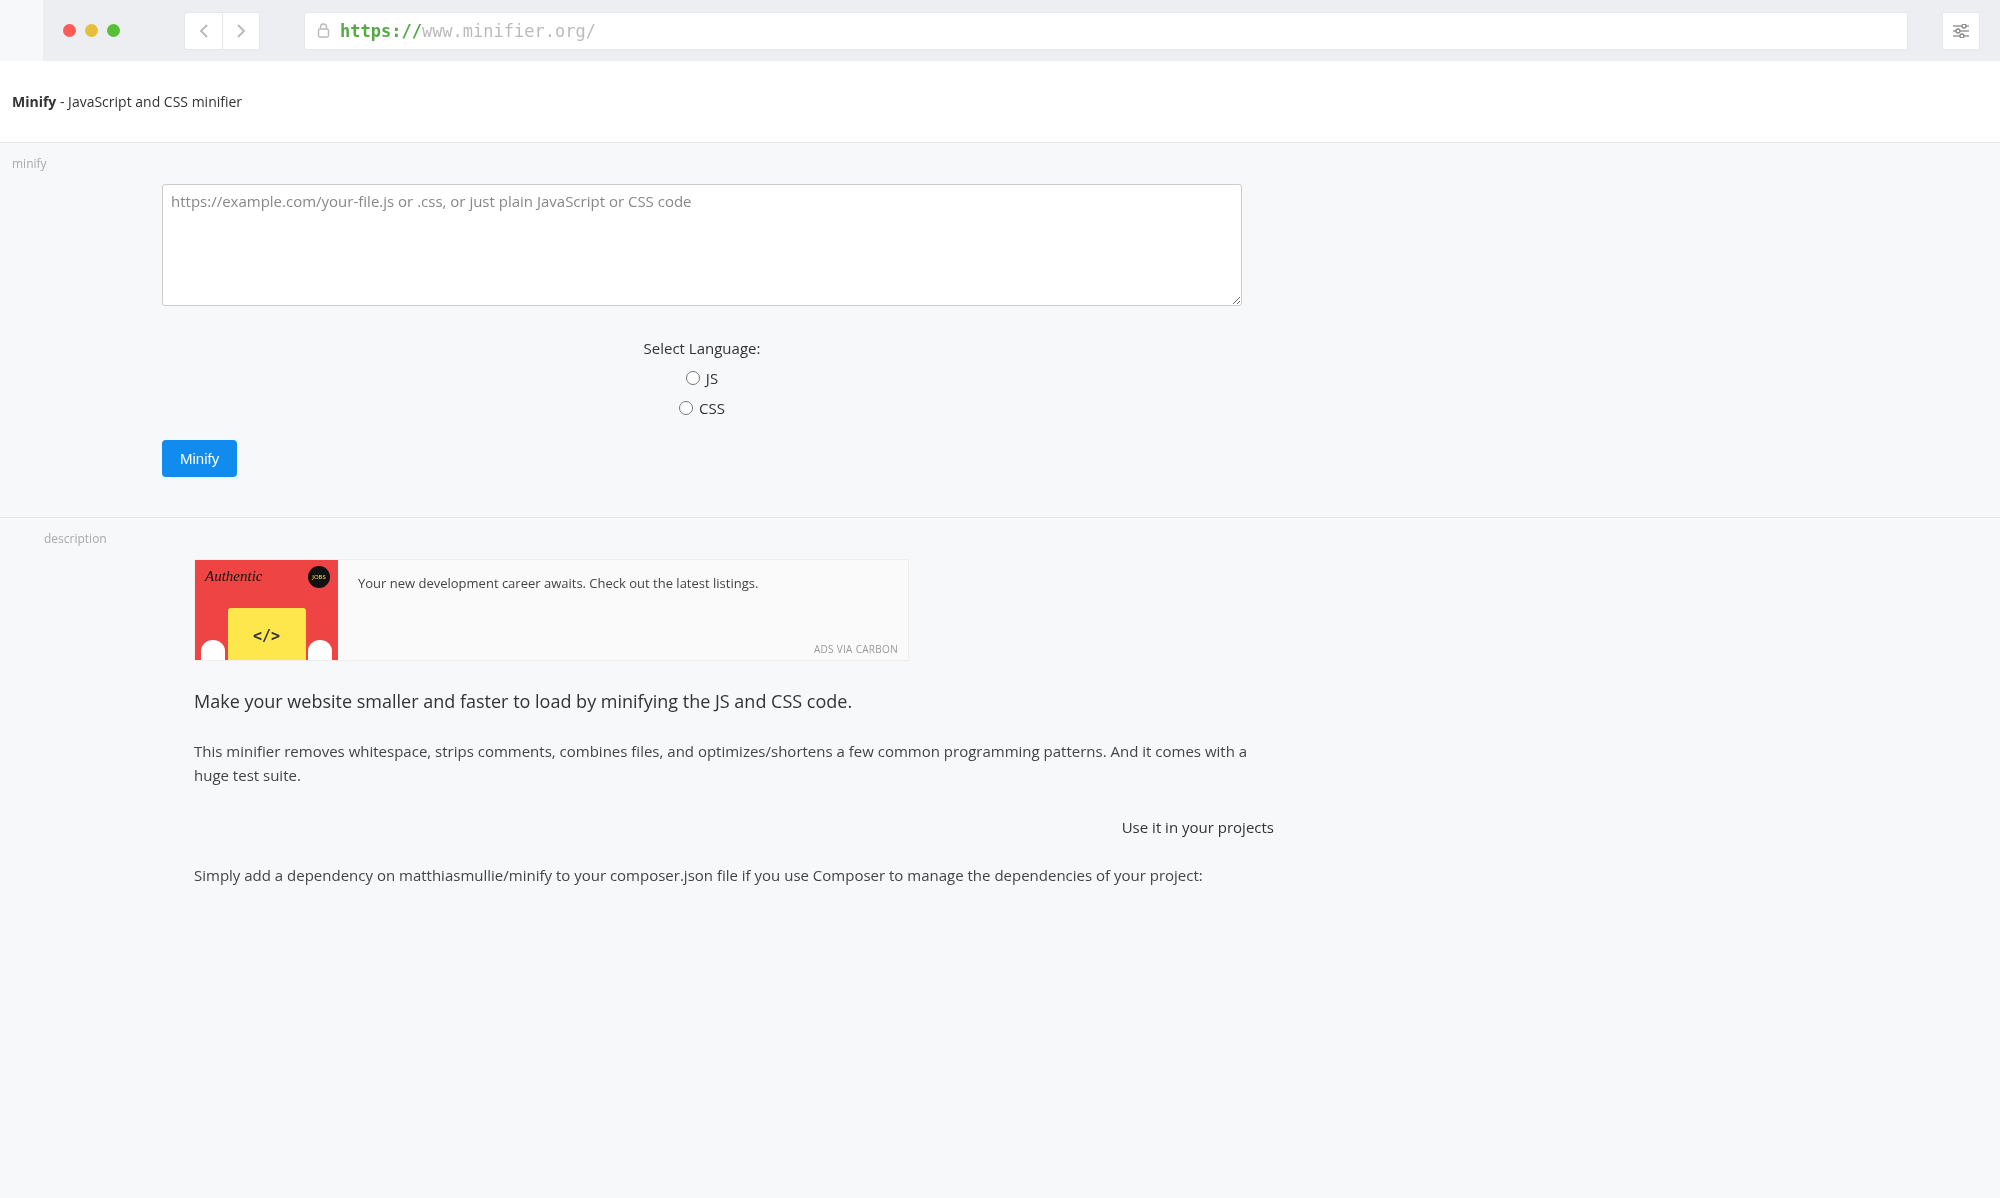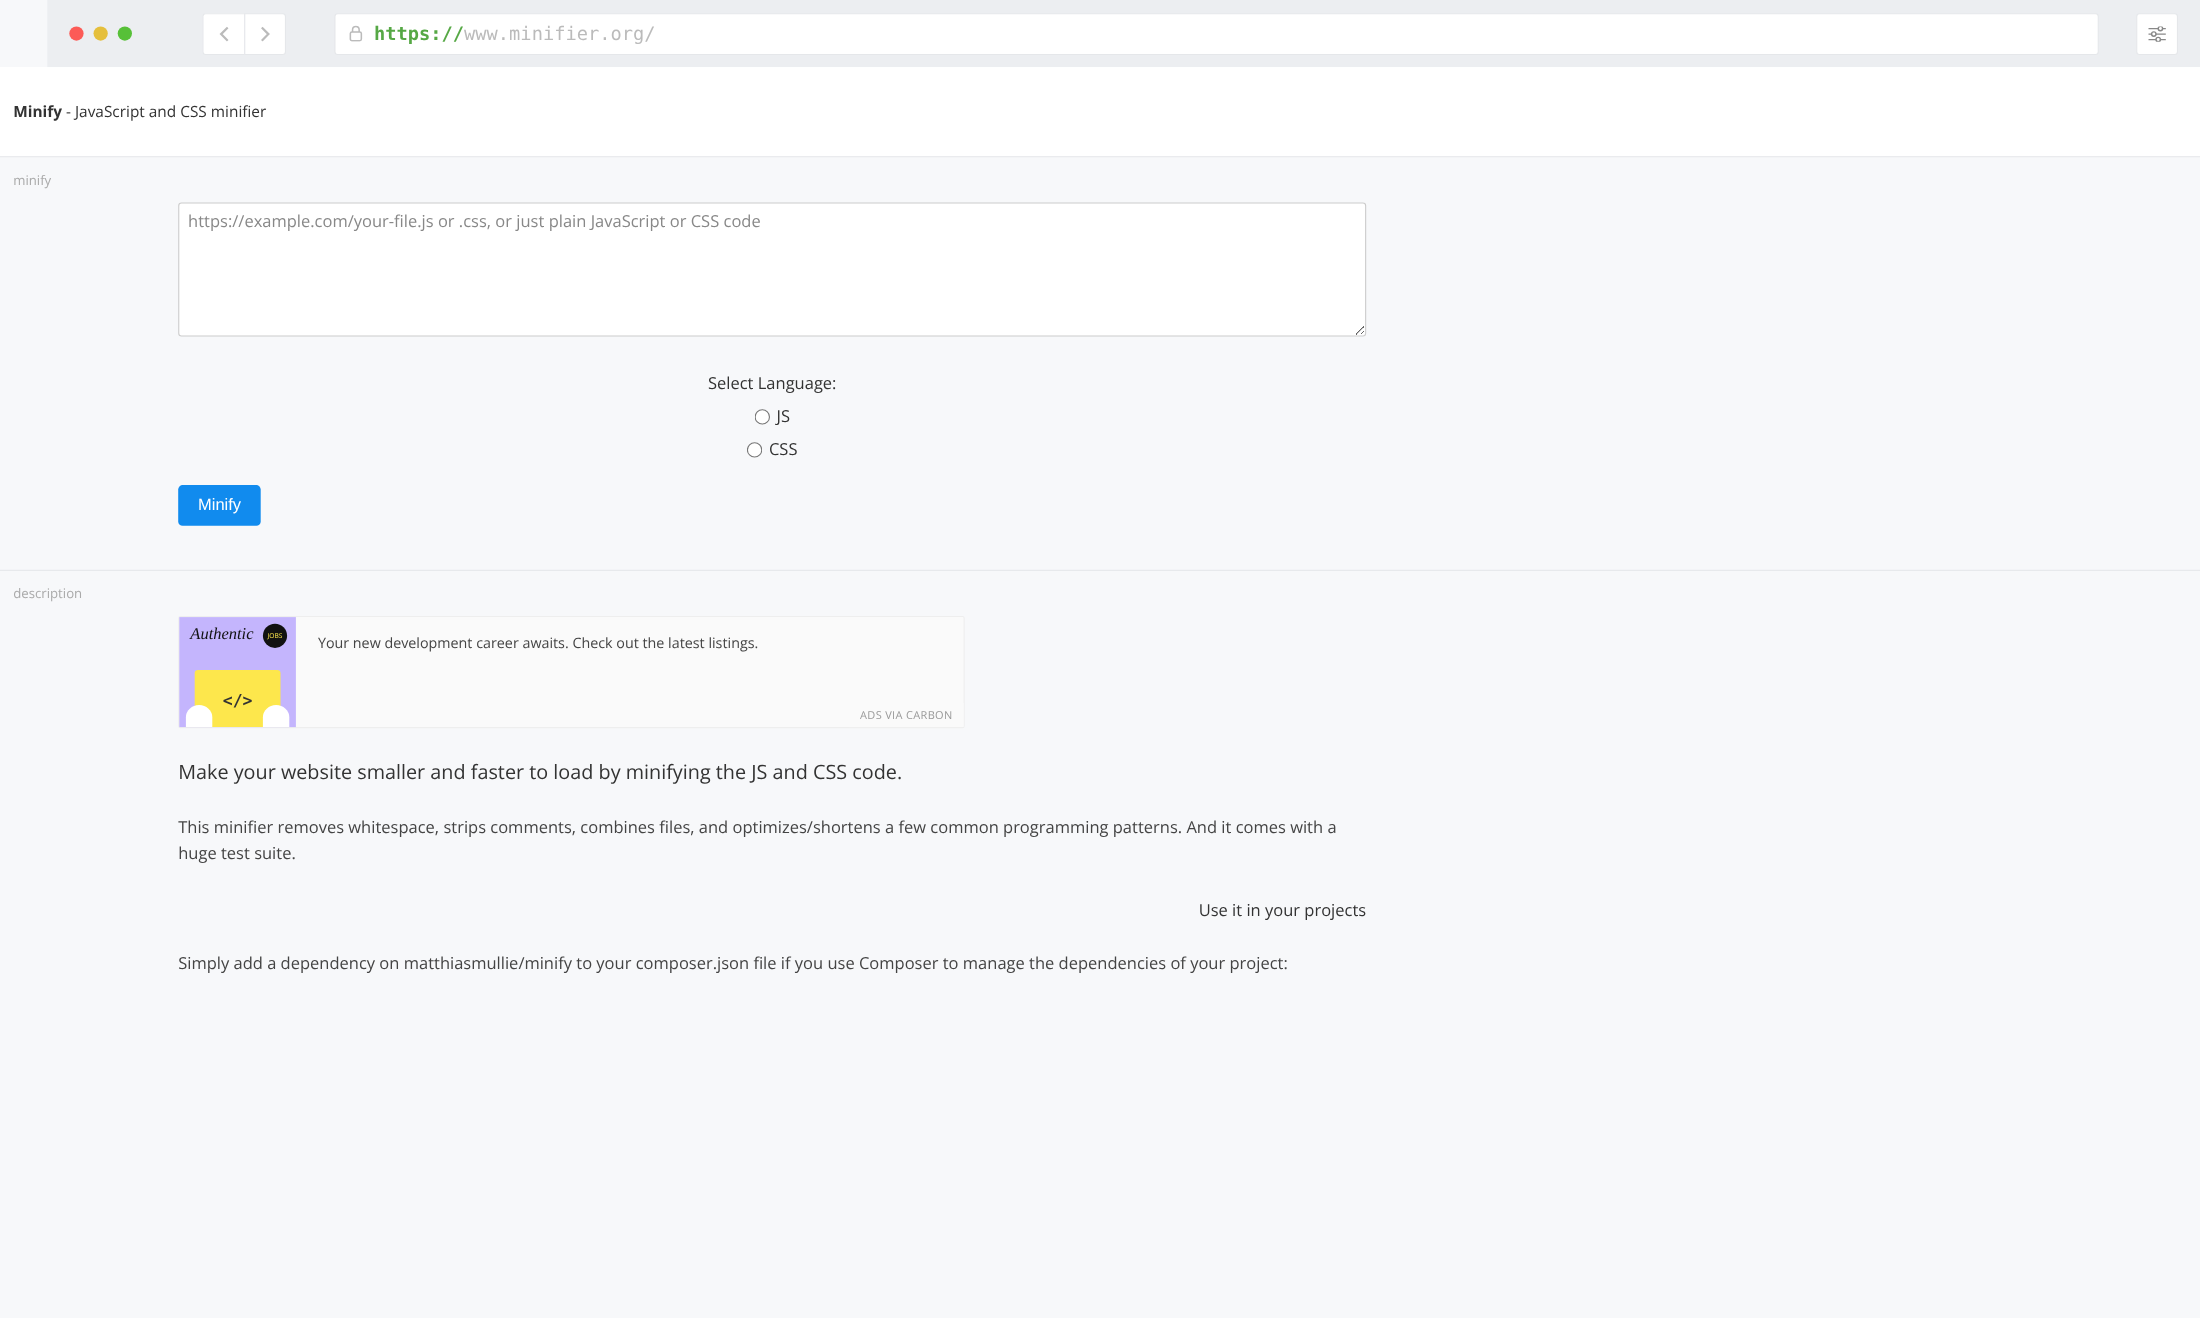--- a/index.html
+++ b/index.html
@@ -78,21 +78,21 @@
   margin-top: 22px; background: #118bee; color: #fff; border: none;
   padding: 10px 18px; border-radius: 4px; font-size: 15px; cursor: pointer;
 }
 
 
 .ad-card {
   display: flex; border: 1px solid #eee; border-radius: 2px;
   background: #fafafa; width: 715px; position: relative;
 }
 .ad-img {
-  width: 106px; height: 100px; background: #c4b5fd; position:relative; overflow:hidden;
+  width: 143px; height: 100px; background: #ef4444; position:relative; overflow:hidden;
 }
 .ad-laptop {
   position:absolute; bottom:-4px; left:50%; transform:translateX(-50%);
   width: 78px; height: 56px; background:#fde74c; border-radius:3px 3px 0 0;
   display:flex; align-items:center; justify-content:center; font-family:monospace; font-weight:bold; font-size:15px;
 }
 .ad-hand { position:absolute; bottom:-2px; width:24px; height:22px; background:#fff; border-radius:50% 50% 0 0;}
 .ad-hand.l{left:6px;} .ad-hand.r{right:6px;}
 .ad-script { position:absolute; top:8px; left:10px; font-family:cursive; font-size:15px; font-style:italic; color:#111;}
 .ad-badge { position:absolute; top:6px; right:8px; width:22px; height:22px; background:#111; border-radius:50%; color:#fde74c; font-size:6px; display:flex; align-items:center; justify-content:center;}
@@ -168,21 +168,21 @@
       </label>
       <label>
         <input type="radio" name="lang" style="">
         <span>CSS</span>
       </label>
     </div>
     <button class="minify-btn">Minify</button>
   </div>
 </div>
 
-<div class="section" style="border-bottom:none;">
+<div class="section" style="border-bottom:none;padding-left:32px;">
   <div class="section-label">description</div>
   <div class="container">
     <div class="ad-card">
       <div class="ad-img">
         <div class="ad-script">Authentic</div>
         <div class="ad-badge">JOBS</div>
         <div class="ad-laptop">
           <span>&lt;/&gt;</span>
         </div>
         <div class="ad-hand l"></div>

